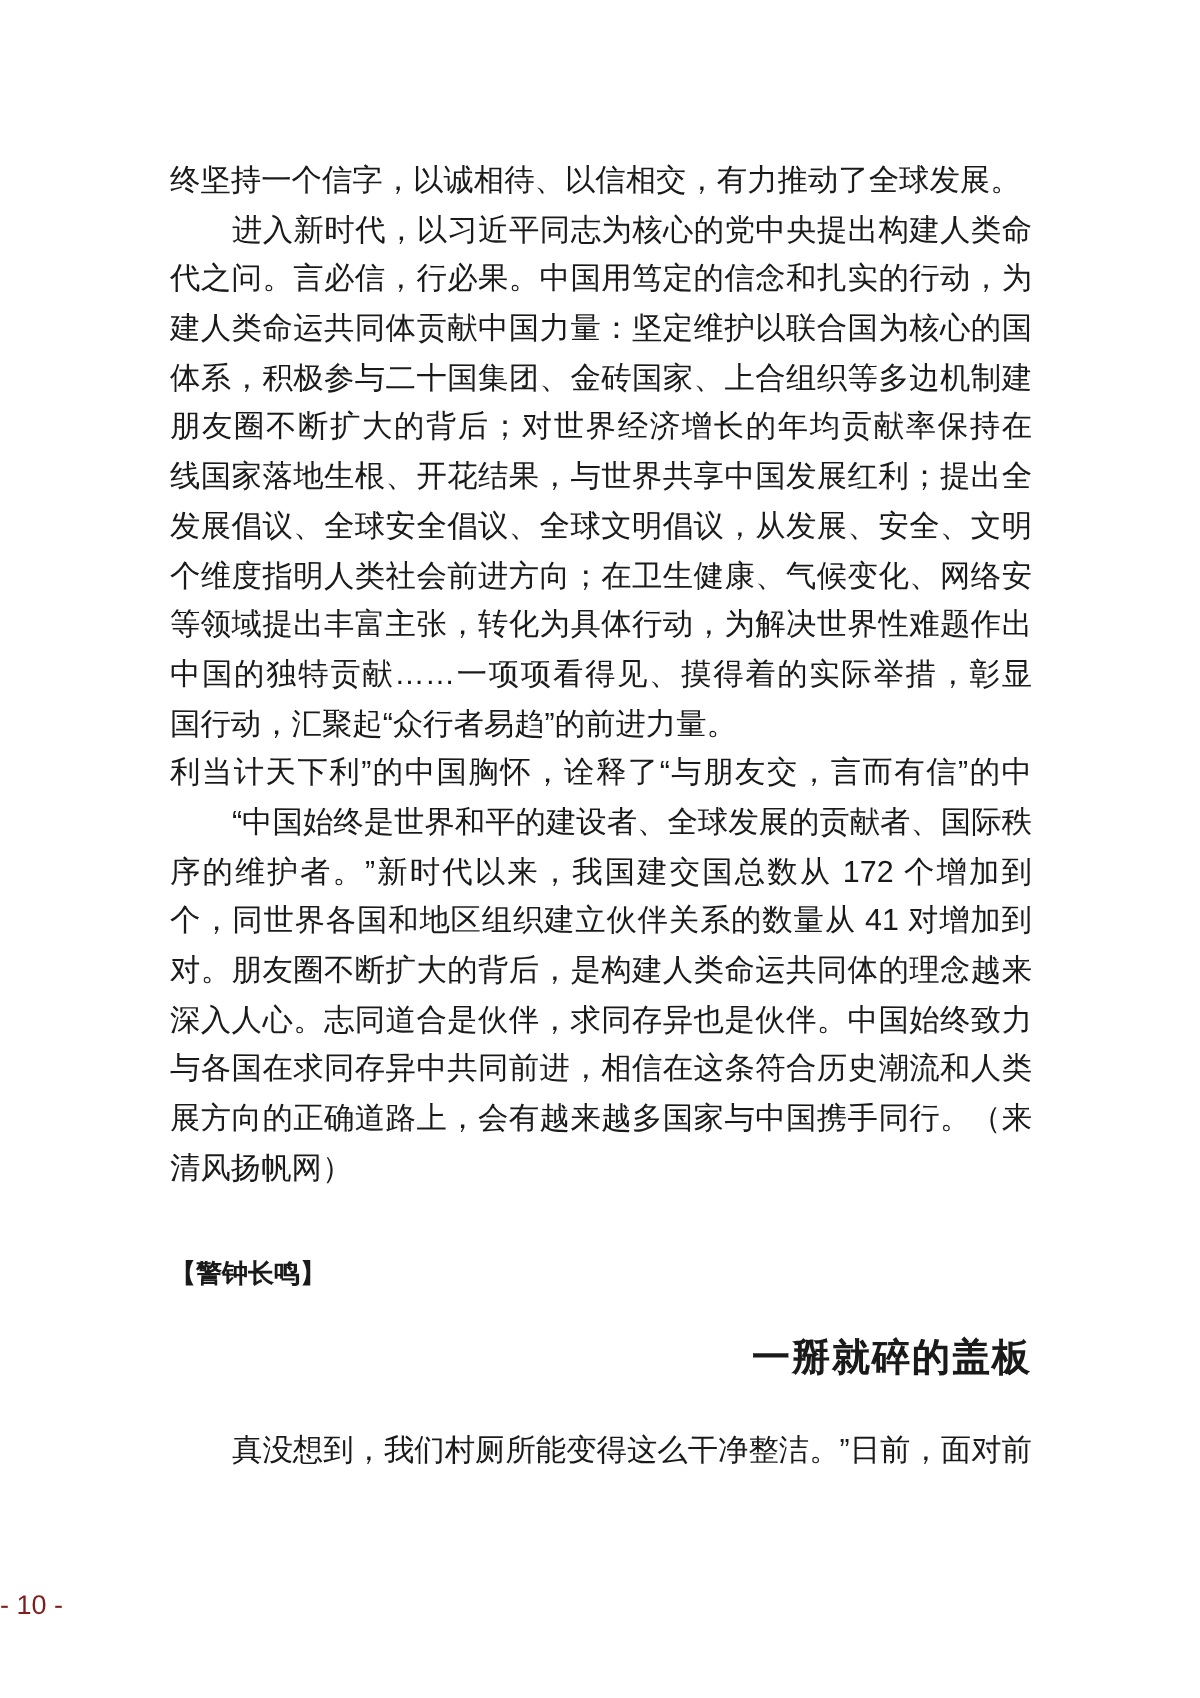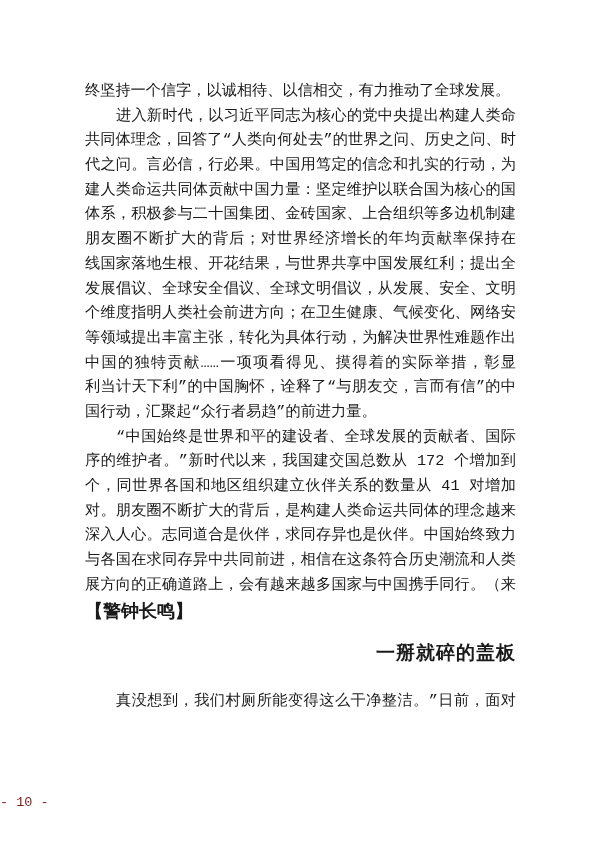--- a/index.html
+++ b/index.html
@@ -6,21 +6,21 @@
     margin: 0;
     padding: 0;
     background: #ffffff;
   }
   .page {
     position: relative;
     width: 600px;
     height: 849px;
     background: #ffffff;
     color: #1a1a1a;
-    font-family: Liberation Mono, monospace;
+    font-family: Liberation Sans, sans-serif;
     overflow: hidden;
   }
   .content {
     position: absolute;
     left: 85px;
     top: 79px;
     width: 431px;
   }
   .line {
     font-size: 15.2px;
@@ -31,22 +31,22 @@
     white-space: normal;
   }
   .line.fill {
     text-align: justify;
     text-align-last: justify;
   }
   .line.indent {
     text-indent: 31px;
   }
   .section-header {
-    margin-top: 3px;
-    font-size: 18px;
+    margin-top: 28px;
+    font-size: 13px;
     font-weight: bold;
     line-height: 24px;
     height: 24px;
   }
   .article-title {
     margin-top: 17px;
     font-size: 19px;
     font-weight: bold;
     text-align: right;
     line-height: 27px;
@@ -69,39 +69,39 @@
 </style>
 </head>
 <body>
 
 <div class="page">
   <div class="content">
 
     <div>
         <div class="line">终坚持一个信字，以诚相待、以信相交，有力推动了全球发展。</div>
         <div class="line indent fill">进入新时代，以习近平同志为核心的党中央提出构建人类命运</div>
-        <div class="line fill">共同体理念，回答了“人类向何处去”的世界之问、历史之问、时</div>
         <div class="line fill">代之问。言必信，行必果。中国用笃定的信念和扎实的行动，为构</div>
         <div class="line fill">建人类命运共同体贡献中国力量：坚定维护以联合国为核心的国际</div>
         <div class="line fill">体系，积极参与二十国集团、金砖国家、上合组织等多边机制建设，</div>
         <div class="line fill">朋友圈不断扩大的背后；对世界经济增长的年均贡献率保持在</div>
         <div class="line fill">线国家落地生根、开花结果，与世界共享中国发展红利；提出全球</div>
         <div class="line fill">发展倡议、全球安全倡议、全球文明倡议，从发展、安全、文明三</div>
         <div class="line fill">个维度指明人类社会前进方向；在卫生健康、气候变化、网络安全</div>
         <div class="line fill">等领域提出丰富主张，转化为具体行动，为解决世界性难题作出了</div>
         <div class="line fill">中国的独特贡献……一项项看得见、摸得着的实际举措，彰显了“计</div>
+        <div class="line">国行动，汇聚起“众行者易趋”的前进力量。</div>
         <div class="line fill">利当计天下利”的中国胸怀，诠释了“与朋友交，言而有信”的中</div>
-        <div class="line">国行动，汇聚起“众行者易趋”的前进力量。</div>
         <div class="line indent fill">“中国始终是世界和平的建设者、全球发展的贡献者、国际秩</div>
         <div class="line fill">序的维护者。”新时代以来，我国建交国总数从 172 个增加到 183</div>
         <div class="line fill">个，同世界各国和地区组织建立伙伴关系的数量从 41 对增加到 126</div>
         <div class="line fill">对。朋友圈不断扩大的背后，是构建人类命运共同体的理念越来越</div>
         <div class="line fill">深入人心。志同道合是伙伴，求同存异也是伙伴。中国始终致力于</div>
         <div class="line fill">与各国在求同存异中共同前进，相信在这条符合历史潮流和人类发</div>
         <div class="line fill">展方向的正确道路上，会有越来越多国家与中国携手同行。（来源：</div>
+        <div class="line">清风扬帆网）</div>
       </div>
 
     <div class="section-header">【警钟长鸣】</div>
 
     <div class="article-title">一掰就碎的盖板</div>
 
     <div class="next-paragraph">
         <div class="line indent fill">真没想到，我们村厕所能变得这么干净整洁。”日前，面对前</div>
       </div>
 

